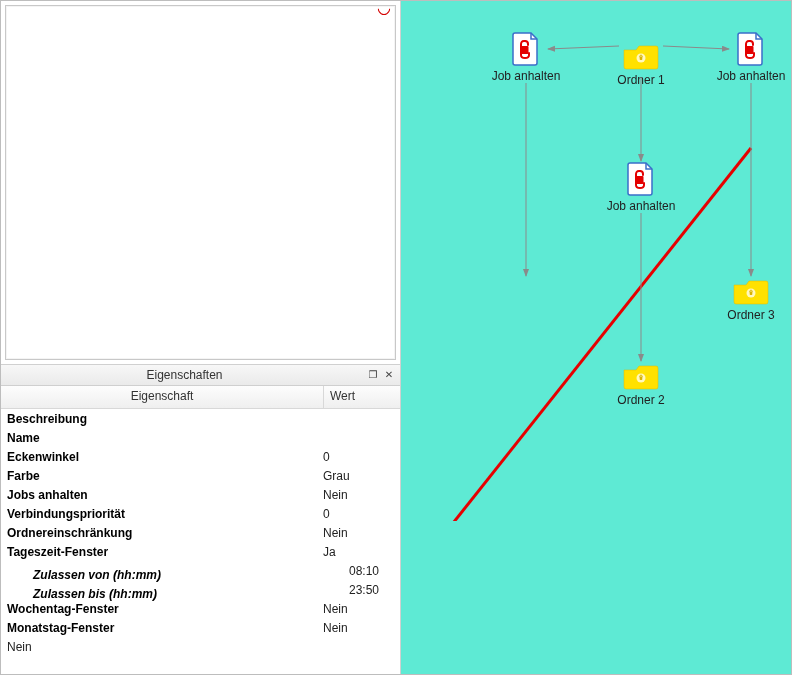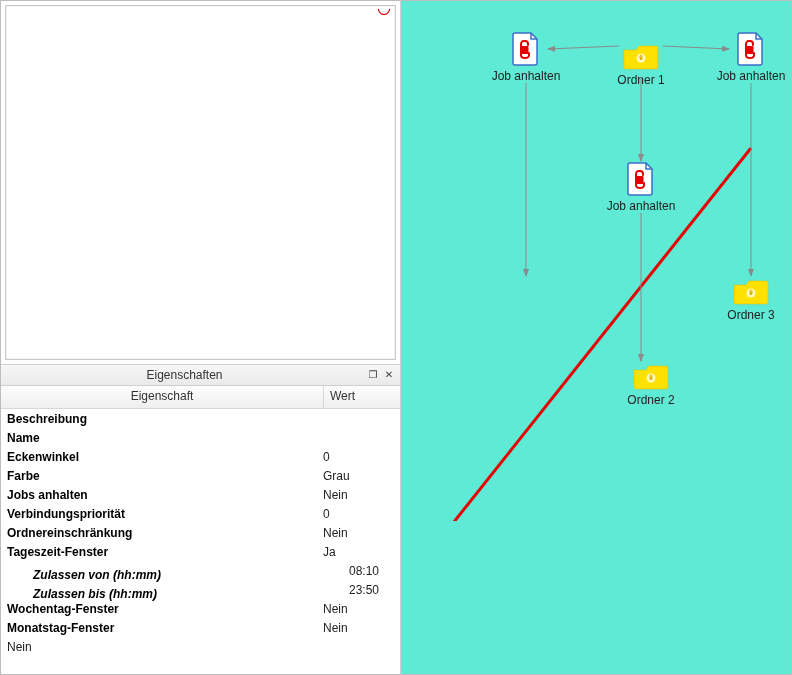--- a/index.html
+++ b/index.html
@@ -256,21 +256,21 @@
       </div>
       <div class="node" style="left: 305px; top: 275px;">
         <svg class="folder-svg" width="38" height="30" viewBox="0 0 38 30">
           <path d="M2 9 h12 l3 -4 h17 q2 0 2 2 v19 q0 2 -2 2 h-30 q-2 0 -2 -2 z" fill="#ffe100" stroke="#e0b800" stroke-width="0.5"></path>
           <circle cx="19" cy="17" r="4.5" fill="#fff8c0"></circle>
           <rect x="17.7" y="15.5" width="2.6" height="3.5" rx="0.8" fill="#d8b200"></rect>
           <path d="M17.7 16 q0 -2 1.3 -2 q1.3 0 1.3 2" fill="none" stroke="#d8b200" stroke-width="0.9"></path>
         </svg>
         <div class="cap">Ordner 3</div>
       </div>
-      <div class="node" style="left: 205px; top: 360px;">
+      <div class="node" style="left: 195px; top: 360px;">
         <svg class="folder-svg" width="38" height="30" viewBox="0 0 38 30">
           <path d="M2 9 h12 l3 -4 h17 q2 0 2 2 v19 q0 2 -2 2 h-30 q-2 0 -2 -2 z" fill="#ffe100" stroke="#e0b800" stroke-width="0.5"></path>
           <circle cx="19" cy="17" r="4.5" fill="#fff8c0"></circle>
           <rect x="17.7" y="15.5" width="2.6" height="3.5" rx="0.8" fill="#d8b200"></rect>
           <path d="M17.7 16 q0 -2 1.3 -2 q1.3 0 1.3 2" fill="none" stroke="#d8b200" stroke-width="0.9"></path>
         </svg>
         <div class="cap">Ordner 2</div>
       </div>
       <svg class="conn" width="400" height="675" style="left: 0px; top: 0px;">
         <defs>

